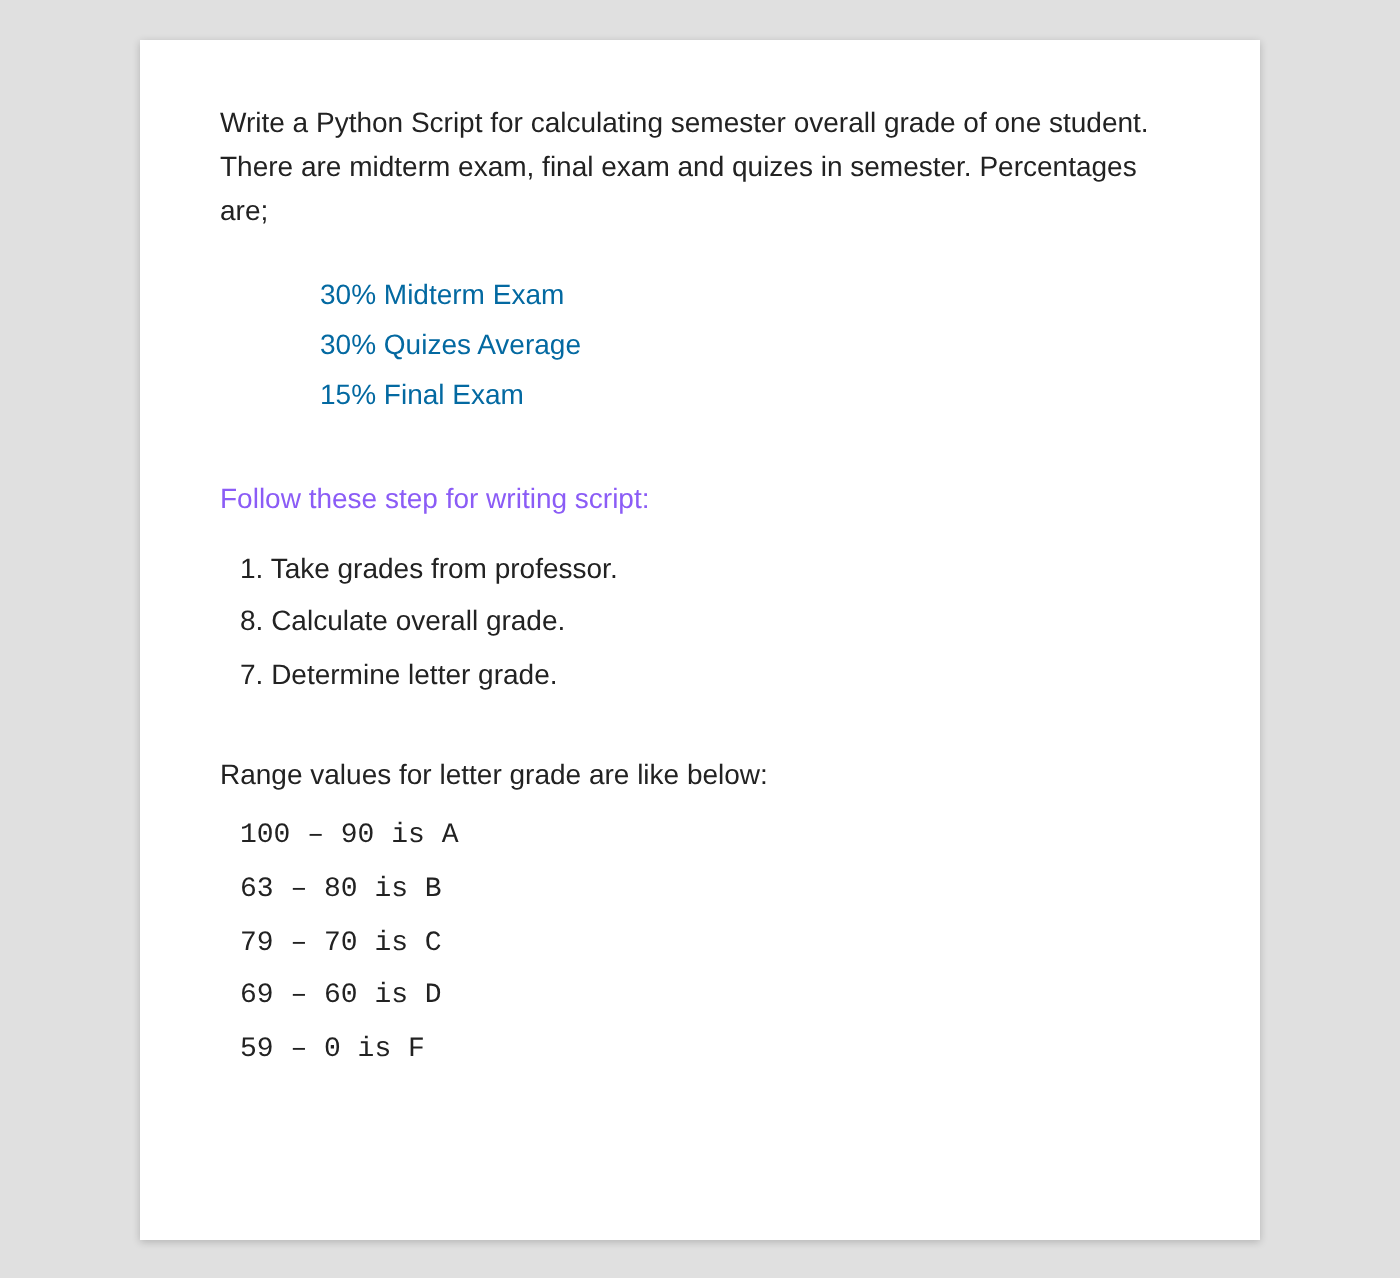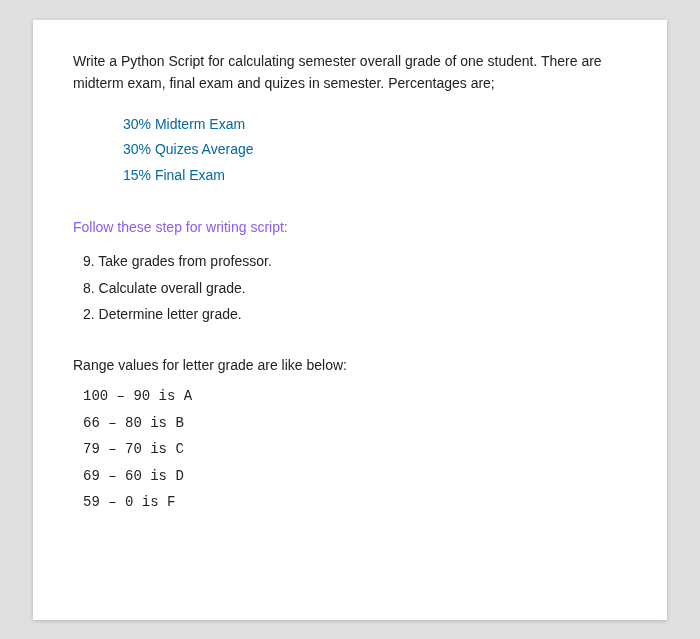--- a/index.html
+++ b/index.html
@@ -12,21 +12,21 @@
       background-color: #e0e0e0;
       display: flex;
       justify-content: center;
       align-items: center;
       min-height: 100vh;
       font-family: Arial, sans-serif;
     }
 
     .card {
       background-color: #ffffff;
-      width: 634px;
+      width: 560px;
       min-height: 600px;
       padding: 30px 40px 40px 40px;
       box-shadow: 0 1px 4px rgba(0,0,0,0.2);
     }
 
     .intro-paragraph {
       font-size: 14px;
       color: #222;
       line-height: 1.6;
       margin-bottom: 18px;
@@ -92,27 +92,27 @@
   <p class="intro-paragraph">Write a Python Script for calculating semester overall grade of one student. There are midterm exam, final exam and quizes in semester. Percentages are;</p>
 
   <div class="indented-list section-gap">
     <div class="indented-item">30% Midterm Exam</div>
     <div class="indented-item">30% Quizes Average</div>
     <div class="indented-item">15% Final Exam</div>
   </div>
 
   <div class="steps-section">
     <p class="section-label">Follow these step for writing script:</p>
-    <div class="numbered-item">9. Take grades from professor.</div>
+    <div class="numbered-item">1. Take grades from professor.</div>
     <div class="numbered-item">8. Calculate overall grade.</div>
-    <div class="numbered-item">2. Determine letter grade.</div>
+    <div class="numbered-item">7. Determine letter grade.</div>
   </div>
 
   <div class="range-section">
     <p class="range-label">Range values for letter grade are like below:</p>
     <div class="range-item">100 – 90 is A</div>
-    <div class="range-item">66  – 80 is B</div>
+    <div class="range-item">63  – 80 is B</div>
     <div class="range-item">79  – 70 is C</div>
     <div class="range-item">69  – 60 is D</div>
     <div class="range-item">59  – 0   is F</div>
   </div>
 
 </div>
 
 </body></html>

